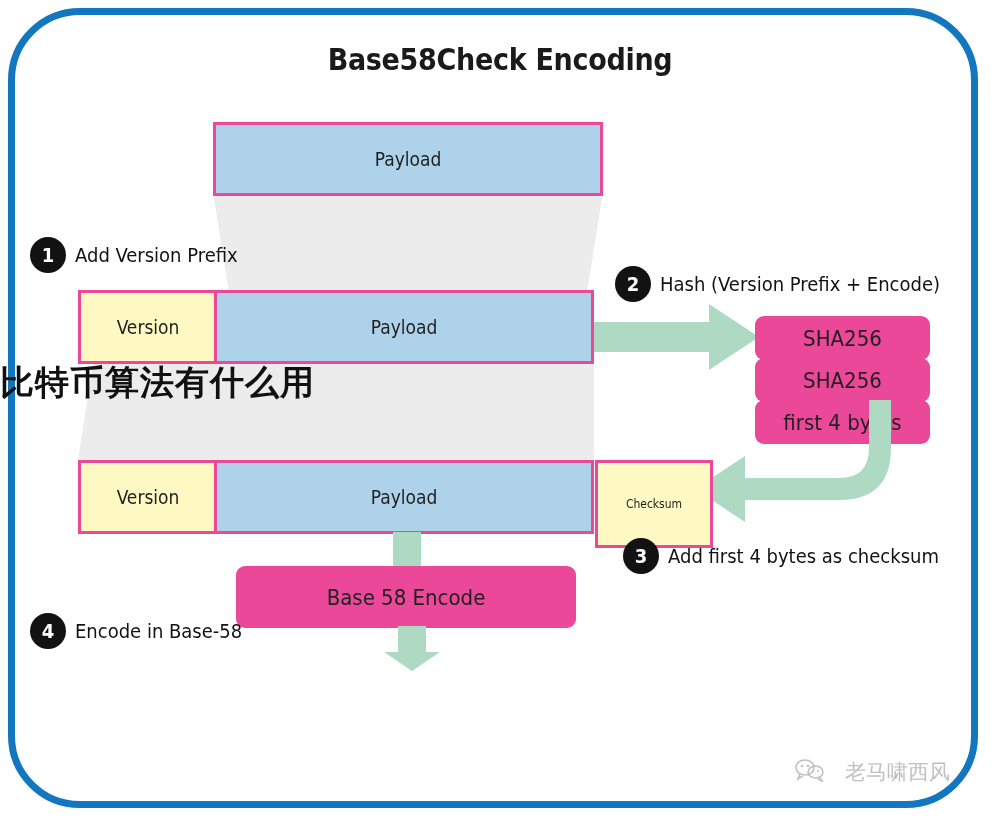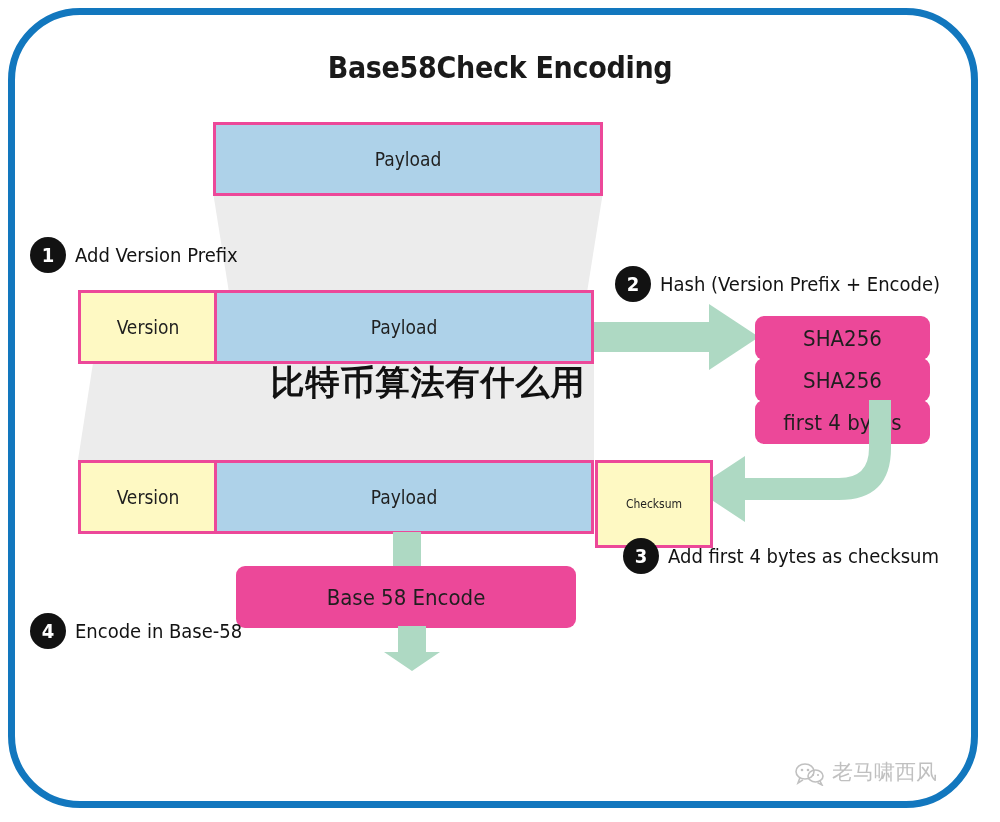--- a/index.html
+++ b/index.html
@@ -25,21 +25,21 @@
     width: 970px;
     height: 800px;
     border: 7px solid #1277BE;
     border-radius: 72px;
     box-sizing: border-box;
   }
   
   #title {
     position: absolute;
     left: 0;
-    top: 50px;
+    top: 42px;
     width: 1000px;
     text-align: center;
     font-size: 30px;
     font-weight: bold;
     color: #1a1a1a;
     font-family: "DejaVu Sans Condensed", "Liberation Sans Narrow", "Liberation Sans", sans-serif;
     letter-spacing: -0.3px;
   }
   
   .grey-connector {
@@ -101,35 +101,34 @@
     font-family: "DejaVu Sans Condensed", "Liberation Sans Narrow", "Liberation Sans", sans-serif;
   }
   
   .g-shape { position: absolute; }
   
   #overlay-text {
     position: absolute;
     left: 0;
     top: 360px;
     width: 856px;
-    text-align: center;
     font-size: 34px;
     font-weight: bold;
     color: #111111;
     letter-spacing: 1px;
     font-family: Liberation Sans, sans-serif;
   }
   
   #watermark {
     position: absolute;
     left: 795px;
     top: 758px;
     display: flex;
-    align-items: flex-end;
-    gap: 7px;
+    align-items: flex-start;
+    gap: 20px;
     opacity: 0.55;
   }
   #watermark .wm-label {
     font-size: 21px;
     color: #8d8d8d;
     white-space: nowrap;
     font-family: "DejaVu Sans", sans-serif;
   }
 </style>
 </head>

